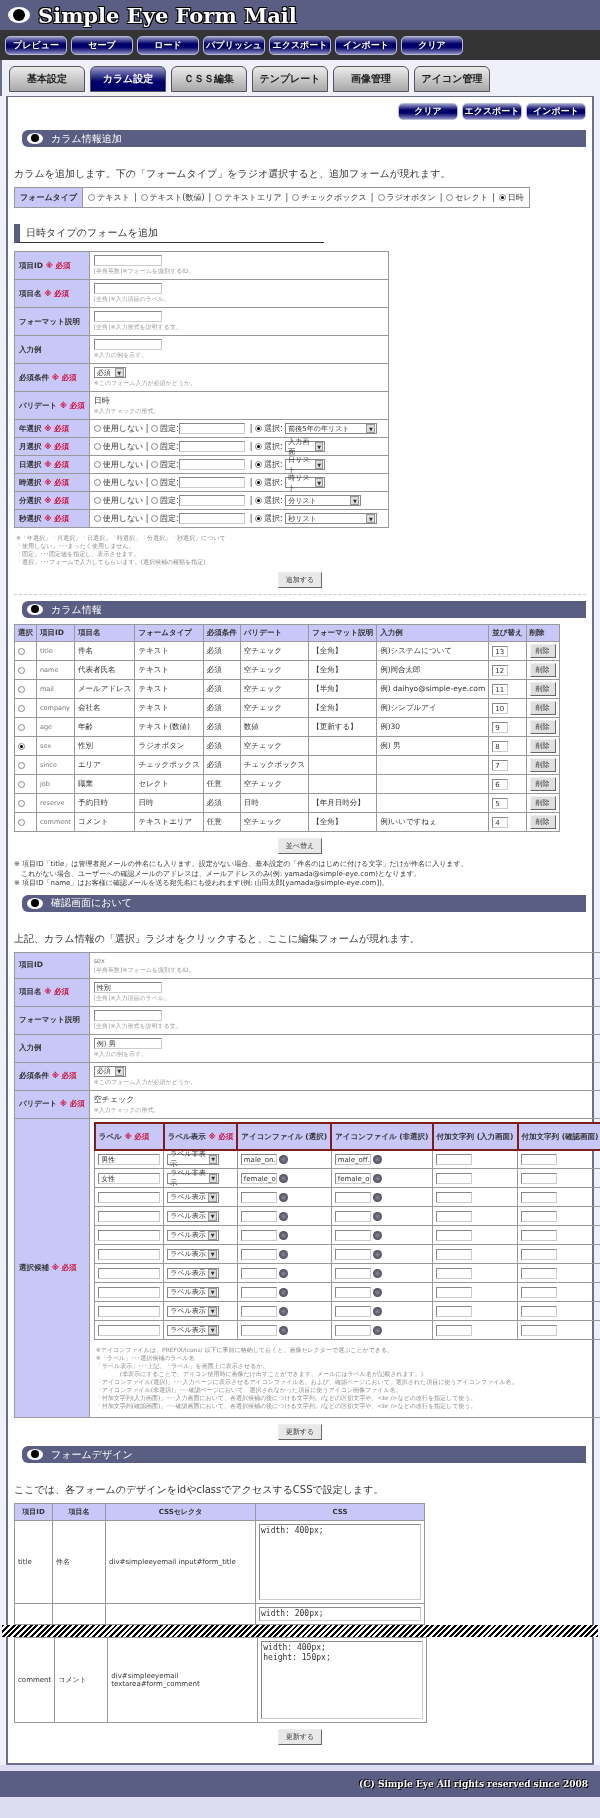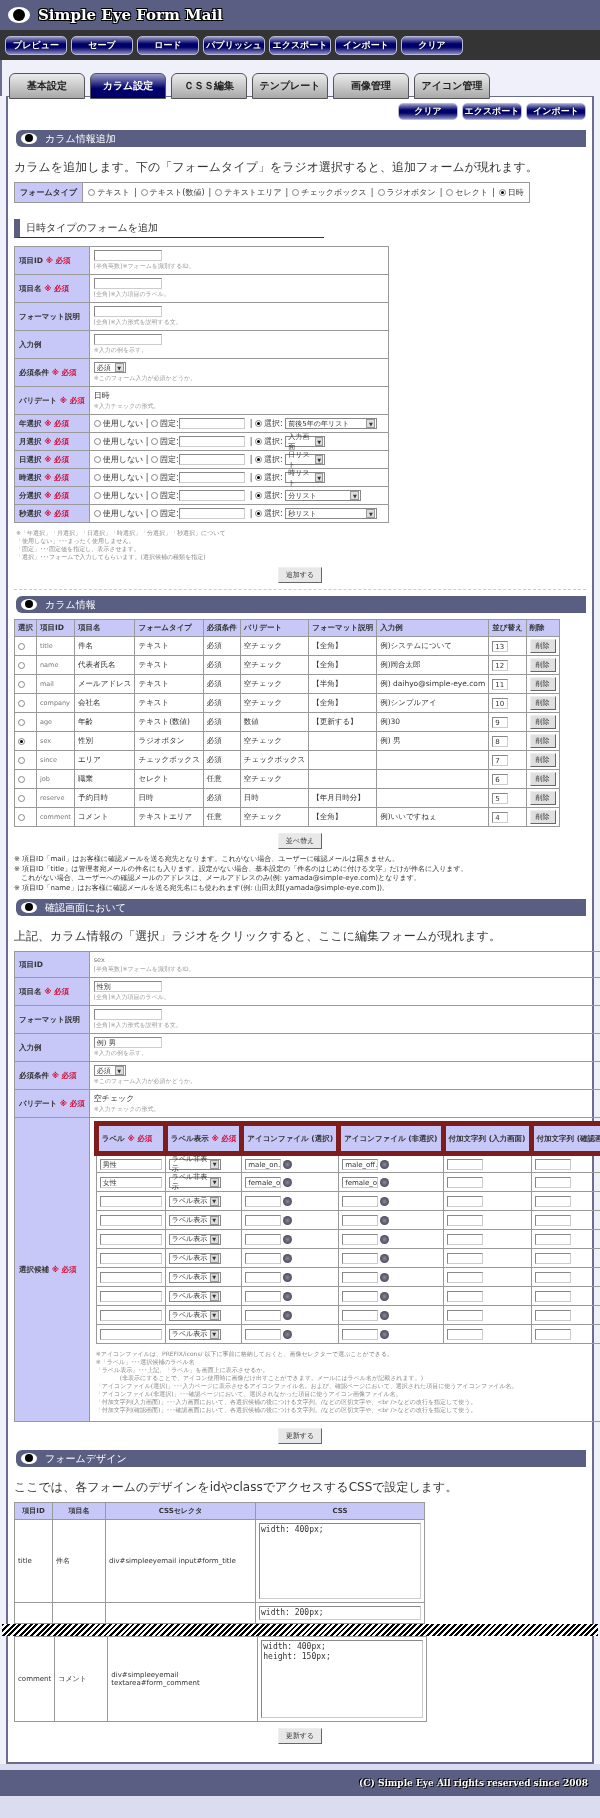--- a/index.html
+++ b/index.html
@@ -1,35 +1,35 @@
 <!DOCTYPE html>
 <html><head>
 <meta charset="utf-8">
 <style>
 *{box-sizing:border-box;margin:0;padding:0}
 body{width:600px;background:#dcdcf0;font-family:"DejaVu Sans",sans-serif;font-size:8px;color:#333}
 .header{height:30px;background:#5a5e82;display:flex;align-items:center;padding-left:6px}
 .logo-eye{width:26px;height:18px;position:relative;margin-right:6px}
 .logo-eye .outer{position:absolute;left:2px;top:1px;width:22px;height:16px;border-radius:50%;background:#fff}
 .logo-eye .inner{position:absolute;left:7px;top:3px;width:12px;height:12px;border-radius:50%;background:#000}
-.logo-text{font-family:"DejaVu Serif",serif;font-weight:bold;font-size:15px;color:#fff;text-shadow:1px 1px 0 #000,-1px -1px 0 #000,1px -1px 0 #000,-1px 1px 0 #000}
+.logo-text{font-family:"DejaVu Serif",serif;font-weight:bold;font-size:21px;color:#fff;text-shadow:1px 1px 0 #000,-1px -1px 0 #000,1px -1px 0 #000,-1px 1px 0 #000}
 .toolbar{height:30px;background:#343434;display:flex;align-items:center;padding-left:5px;gap:4px}
 .tbtn{width:62px;height:19px;border-radius:5px;background:linear-gradient(#9a9cc8,#00006a 40%,#00006a 60%,#8a8cc0);border:1px solid #b8bad8;color:#fff;font-size:9px;font-weight:bold;display:flex;align-items:center;justify-content:center;text-shadow:0 0 2px #000}
-.tabbar{background:#f0f0fa;height:36px;padding:13px 0 0 7px;display:flex;gap:5px;border-left:2px solid #6a6c90}
+.tabbar{background:#f0f0fa;height:36px;padding:6px 0 0 7px;display:flex;gap:5px;border-left:2px solid #6a6c90}
 .tab{width:76px;height:26px;border-radius:6px 6px 0 0;background:linear-gradient(#ececec,#a8a8a8);border:1px solid #555;display:flex;align-items:center;justify-content:center;font-size:10px;color:#222;font-weight:bold}
 .tab.active{background:linear-gradient(#9a9cc8,#00006a 60%);color:#fff}
 .main{background:#fff;margin:0 6px 0 6px;border:2px solid #6a6c90;border-top:1px solid #6a6c90;padding:6px 6px 12px 6px}
 .wrap{background:#f0f0fa;padding:0 0 0 0}
 .topbtns{display:flex;justify-content:flex-end;gap:4px;margin-bottom:10px}
 .topbtns .tbtn{width:60px;height:17px}
-.sec{height:17px;background:#5a5e82;border-radius:6px 0 0 6px;display:flex;align-items:center;padding-left:5px;margin:6px 0 6px 2px}
+.sec{height:17px;background:#5a5e82;border-radius:6px 0 0 6px;display:flex;align-items:center;padding-left:5px;margin:6px 0 6px 8px}
 .sec .eye{width:16px;height:11px;border-radius:50%;background:#fff;position:relative;margin-right:8px}
 .sec .eye:after{content:"";position:absolute;left:4px;top:1px;width:8px;height:8px;border-radius:50%;background:#000}
 .sec span.t{color:#fff;font-size:10px}
-p.desc{font-size:12px;margin:12px 0 6px 0}
+p.desc{font-size:10px;margin:20px 0 6px 0}
 .ftype{display:inline-flex;border:1px solid #999;margin-bottom:16px}
 .ftype .lbl{background:#c8c8f8;padding:4px 5px;font-weight:bold;font-size:8px;border-right:1px solid #999}
 .ftype .opts{padding:4px 5px;display:flex;gap:4px;font-size:8px;align-items:center}
 .radio{display:inline-block;width:7px;height:7px;border-radius:50%;border:1px solid #888;background:#fff;vertical-align:middle;margin-right:2px;position:relative}
 .radio.on:after{content:"";position:absolute;left:1px;top:1px;width:3px;height:3px;border-radius:50%;background:#000}
 .subhead{border-left:6px solid #5a5e82;border-bottom:1px solid #333;width:310px;padding:2px 0 2px 6px;font-size:10px;margin:0 0 8px 0}
 table{border-collapse:collapse}
 table.form{width:375px}
 table.form th{background:#c8c8f8;border:1px solid #999;text-align:left;padding:0 4px;font-size:7.5px;width:70px;white-space:nowrap}
 table.form td{border:1px solid #999;padding:3px 4px;font-size:8px}
@@ -41,21 +41,21 @@
 .notes{color:#888;font-size:6px;line-height:8px;margin:6px 0 4px 2px}
 .sbtn{display:inline-block;border:1px solid #666;border-top-color:#eee;border-left-color:#eee;background:#e8e8e8;font-size:7px;padding:2px 7px}
 .center{text-align:center;margin:6px 0}
 hr.dash{border:none;border-top:1px dashed #ccc;margin:4px 0}
 table.col{font-size:7.5px}
 table.col th{background:#c8c8f8;border:1px solid #999;padding:3px 3px;text-align:left;white-space:nowrap}
 table.col td{border:1px solid #999;padding:0 3px;height:19px;white-space:nowrap}
 .idc{color:#777;font-size:6.5px}
 .delbtn{border:1px solid #666;border-top-color:#eee;border-left-color:#eee;background:#e0e0e0;font-size:7px;padding:1px 5px;display:inline-block}
 .warn{font-size:7px;line-height:9.5px;margin:4px 0}
-table.inner th{background:#c8c8f8;border:5px solid #7f1d1d;padding:8px 3px;font-size:7.5px;text-align:left;line-height:9px}
+table.inner th{background:#c8c8f8;border:2px solid #7f1d1d;padding:8px 3px;font-size:7.5px;text-align:left;line-height:9px}
 table.inner td{border:1px solid #999;padding:0 3px;height:19px}
 .iconbtn{display:inline-block;width:9px;height:9px;border-radius:50%;background:radial-gradient(#889,#334);vertical-align:middle;margin-left:2px}
 table.css th{background:#c8c8f8;border:1px solid #999;padding:3px;font-size:7px;text-align:center}
 table.css td{border:1px solid #999;padding:3px;font-size:7px}
 .ta{border:1px solid #888;border-right-color:#ccc;border-bottom-color:#ccc;background:#fff;width:162px;font-family:"DejaVu Sans Mono",monospace;font-size:8px;white-space:pre;padding:1px;line-height:10px}
 .wave{height:12px;margin:0 -12px;background:repeating-linear-gradient(135deg,#000 0 2px,#fff 2px 4px);position:relative}
 .footer{height:26px;background:#5a5e82;text-align:right;padding:8px 12px 0 0;margin-top:6px}
 .footer span{font-family:"DejaVu Serif",serif;font-weight:bold;font-size:9px;color:#fff;text-shadow:1px 1px 0 #000,-1px -1px 0 #000}
 </style>
 </head>
@@ -332,21 +332,20 @@
   <td>空チェック</td>
             <td>【全角】</td>
   <td>例)いいですねぇ</td>
   <td><span class="inp" style="width:16px">4</span></td>
   <td><span class="delbtn">削除</span></td>
           </tr>
         </tbody>
   </table>
   <div class="center"><span class="sbtn">並べ替え</span></div>
   <div class="warn">
-    <div>※ 項目ID「mail」はお客様に確認メールを送る宛先となります。これがない場合、ユーザーに確認メールは届きません。</div>
         <div>※ 項目ID「title」は管理者宛メールの件名にも入ります。設定がない場合、基本設定の「件名のはじめに付ける文字」だけが件名に入ります。</div>
         <div>　これがない場合、ユーザーへの確認メールのアドレスは、メールアドレスのみ(例: yamada@simple-eye.com)となります。</div>
         <div>※ 項目ID「name」はお客様に確認メールを送る宛先名にも使われます(例: 山田太郎[yamada@simple-eye.com])。</div>
   </div>
 
   
   <div class="sec">
         <div class="eye"></div>
         <span class="t">確認画面において</span>
       </div>

